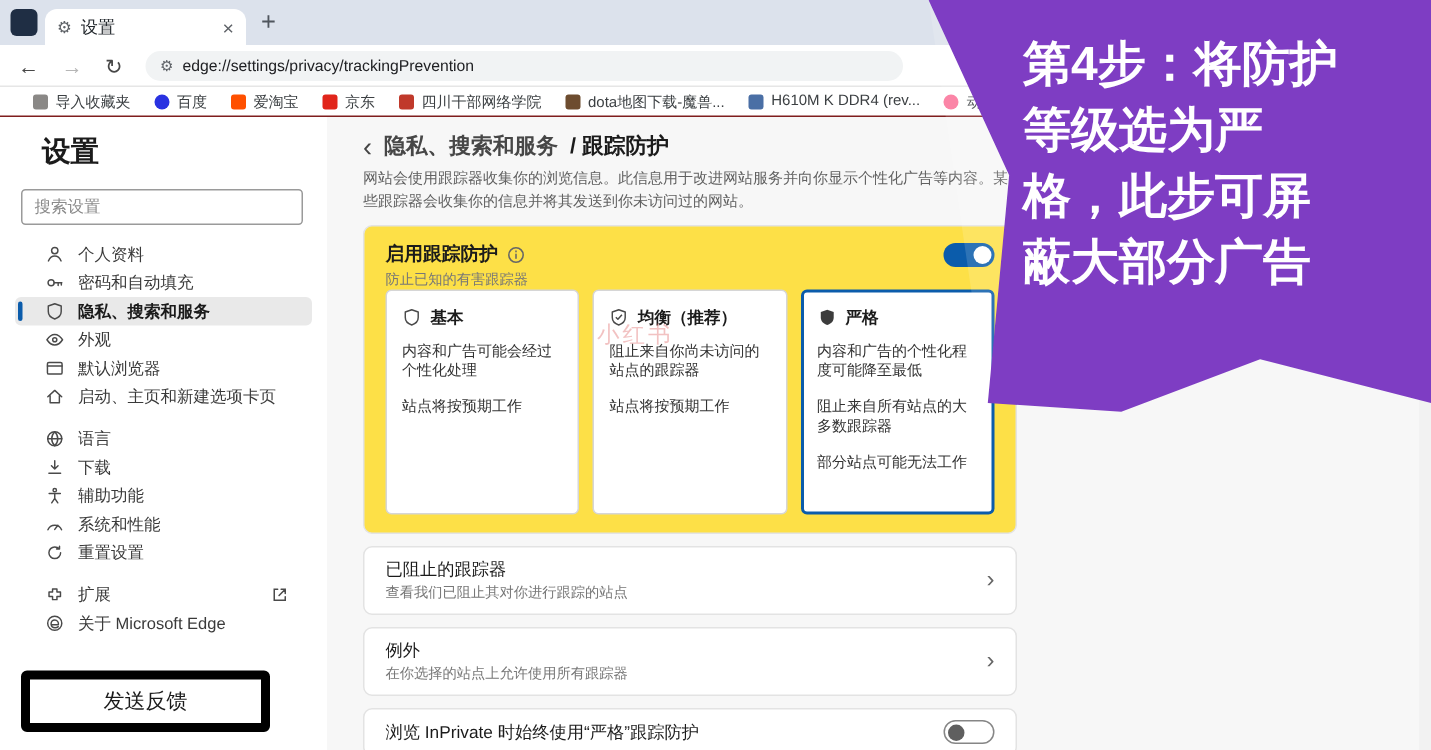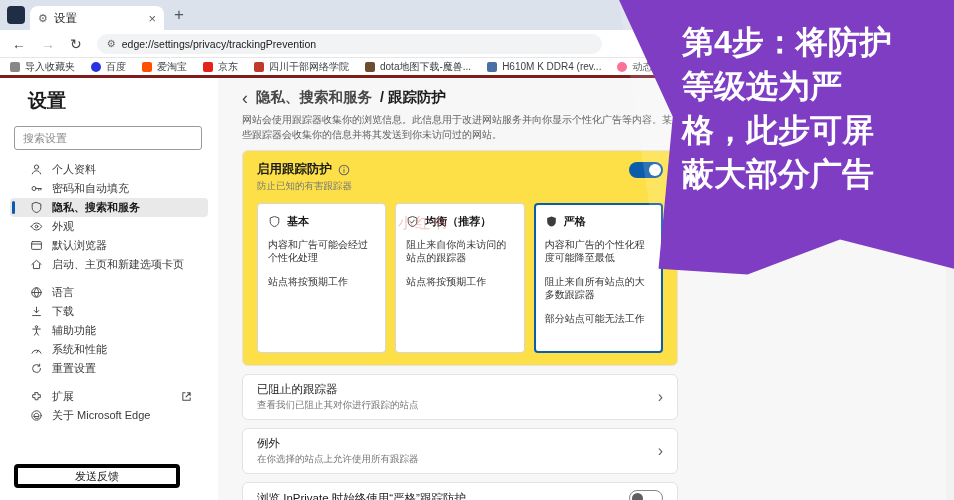--- a/index.html
+++ b/index.html
@@ -14,21 +14,21 @@
   .tab .title{flex:1;white-space:nowrap;overflow:hidden}
   .tab .close{color:#5f6368;font-size:13px;line-height:1}
   .newtab{position:absolute;left:174px;top:5px;font-size:17px;color:#50565e}
 
   .navbar{position:absolute;left:0;top:30px;width:954px;height:28px;background:#fff;border-bottom:1px solid #e6e6e6;display:flex;align-items:center;padding-left:12px;gap:15px}
   .nicon{font-size:14px;color:#474747;line-height:1}
   .nicon.dis{color:#b6b6b6}
   .urlbox{width:505px;height:20px;background:#f1f3f4;border-radius:10px;display:flex;align-items:center;gap:6px;padding:0 10px;font-size:10.5px;color:#202124;white-space:nowrap;overflow:hidden}
   .urlbox .gear{font-size:10px;color:#5f6368}
 
-  .bookmarks{position:absolute;left:0;top:58px;width:954px;height:20px;background:#fff;border-bottom:3px solid #7f1d1d;display:flex;align-items:center;padding-left:10px;gap:16px;font-size:10px;color:#3c4043;white-space:nowrap;overflow:hidden}
+  .bookmarks{position:absolute;left:0;top:58px;width:954px;height:20px;background:#fff;border-bottom:1px solid #7f1d1d;display:flex;align-items:center;padding-left:22px;gap:16px;font-size:10px;color:#3c4043;white-space:nowrap;overflow:hidden}
   .bm{display:flex;align-items:center;gap:5px}
   .fav{width:10px;height:10px;border-radius:2px;background:#9aa0a6;flex:none}
   .bm:nth-of-type(1) .fav{background:#8a8886}
   .bm:nth-of-type(2) .fav{background:#2932e1;border-radius:50%}
   .bm:nth-of-type(3) .fav{background:#ff5000}
   .bm:nth-of-type(4) .fav{background:#e1251b}
   .bm:nth-of-type(5) .fav{background:#c0392b}
   .bm:nth-of-type(6) .fav{background:#6d4c2f}
   .bm:nth-of-type(7) .fav{background:#4a6fa5}
   .bm:nth-of-type(8) .fav{background:#fb7299;border-radius:50%}
@@ -38,39 +38,39 @@
   .sb-title{margin:10px 0 0 28px;font-size:19px;font-weight:bold;color:#1b1b1b}
   .sb-search{display:block;margin:12px 14px 10px;width:188px;height:24px;border:1px solid #9a9a9a;border-radius:3px;padding:0 8px;font-size:11px;font-family:"Liberation Sans",sans-serif;color:#333;background:#fff}
   .sb-search::placeholder{color:#8a8a8a}
   .sblist{font-size:11px;color:#3a3a3a}
   .sbitem{display:flex;align-items:center;gap:9px;height:19px;padding-left:30px;position:relative}
   .sbitem.sel{background:#e9e9e9;border-radius:4px;margin:0 10px;padding-left:20px;font-weight:bold;color:#1b1b1b}
   .sbitem.sel::before{content:"";position:absolute;left:2px;top:3px;bottom:3px;width:3px;border-radius:2px;background:#0b5cab}
   .sbgap{height:9px}
   .sic{width:13px;height:13px;stroke:#4a4a4a;fill:none;stroke-width:1.2;stroke-linecap:round;stroke-linejoin:round;flex:none}
   .ext-ic{width:11px;height:11px;stroke:#4a4a4a;fill:none;stroke-width:1.1;stroke-linecap:round;margin-left:auto;margin-right:26px}
-  .feedback{position:absolute;left:14px;bottom:12px;width:166px;height:24px;border:4px solid #000000;border-radius:4px;background:#fff;font-size:11px;display:flex;align-items:center;justify-content:center;color:#1b1b1b}
+  .feedback{position:absolute;left:14px;bottom:12px;width:166px;height:41px;border:6px solid #000000;border-radius:4px;background:#fff;font-size:14px;display:flex;align-items:center;justify-content:center;color:#1b1b1b}
 
   
   .content{position:absolute;left:218px;top:78px;width:736px;height:422px;background:#f7f7f7;padding:10px 0 0 24px;overflow:hidden}
   .crumb{display:flex;align-items:center;gap:8px;font-size:14.5px;font-weight:bold;color:#1b1b1b}
   .crumb .back{font-size:18px;color:#444;font-weight:normal;line-height:1}
   .crumb-parent{color:#474747}
   .desc{width:436px;font-size:10px;line-height:1.45;color:#616161;margin-top:6px}
   .panel{width:436px;background:#fde047;border:1px solid #e3e3e3;border-radius:6px;margin-top:8px;padding:10px 14px 12px}
   .phead{display:flex;align-items:center}
   .ptitle{font-size:12.5px;font-weight:bold;color:#1b1b1b}
   .info{width:12px;height:12px;stroke:#666;fill:none;stroke-width:1.2;stroke-linecap:round;margin-left:6px}
   .toggle{margin-left:auto;width:34px;height:16px;border-radius:9px;position:relative;flex:none}
   .toggle.on{background:#0b5cab}
   .toggle.on .knob{position:absolute;right:2px;top:2px;width:12px;height:12px;border-radius:50%;background:#fff}
   .toggle.off{background:#fff;border:1px solid #868686}
   .toggle.off .knob{position:absolute;left:2px;top:1.5px;width:11px;height:11px;border-radius:50%;background:#5f5f5f}
   .psub{font-size:9.5px;color:#777;margin-top:2px}
-  .cards{display:flex;gap:9px;margin-top:10px}
+  .cards{display:flex;gap:9px;}
   .lcard{flex:1;background:#fff;border:1px solid #d6d6d6;border-radius:4px;padding:10px;min-height:150px}
   .lcard.sel{border:2px solid #0b5cab;padding:9px}
   .lhead{display:flex;align-items:center;gap:6px;font-size:11px;font-weight:bold;color:#1b1b1b;margin-bottom:9px}
   .lic{width:13px;height:13px;stroke:#4a4a4a;fill:none;stroke-width:1.2;stroke-linejoin:round;flex:none}
   .lic.fill{fill:#3c3c3c;stroke:none}
   .lline{font-size:10px;color:#333;line-height:1.3;margin-bottom:11px}
   .rowcard{width:436px;margin-top:8px;background:#fff;border:1px solid #e3e3e3;border-radius:6px;padding:7px 14px;display:flex;align-items:center}
   .rtitle{font-size:11.5px;font-weight:normal;color:#1b1b1b}
   .rsub{font-size:9.5px;color:#777;margin-top:2px}
   .chev{margin-left:auto;font-size:16px;color:#666;line-height:1}

